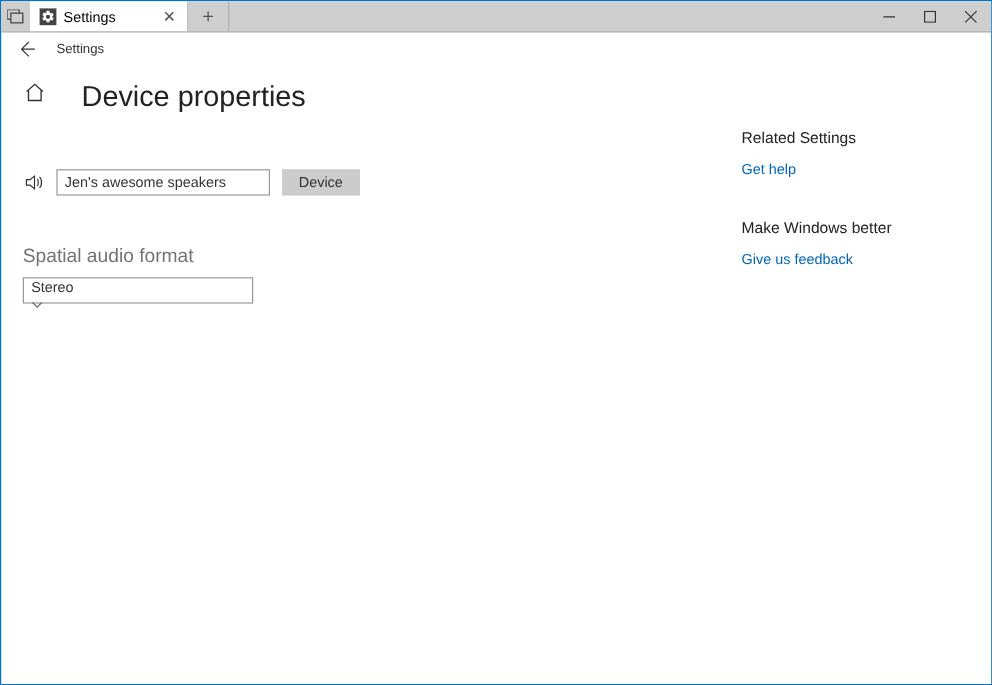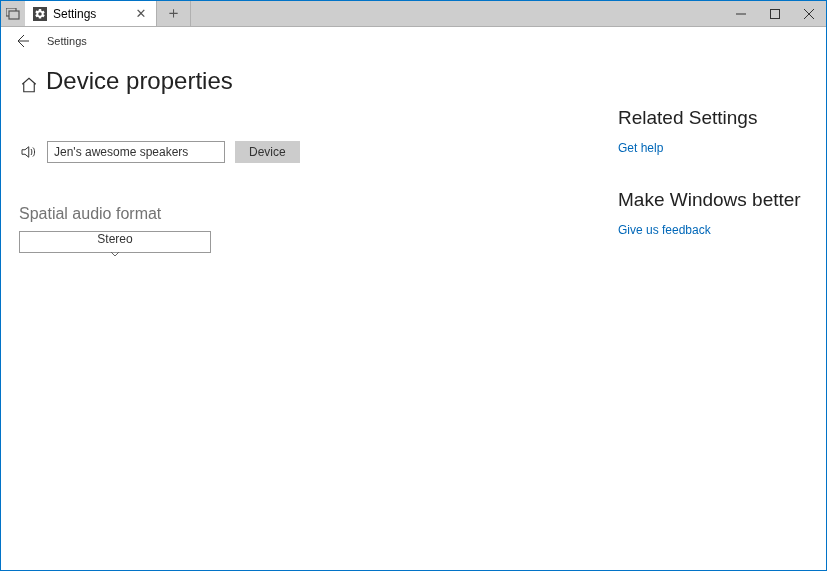--- a/index.html
+++ b/index.html
@@ -110,22 +110,22 @@
       max-width: 600px;
     }
     .side {
       width: 190px;
       margin-left: 14px;
       padding-top: 40px;
     }
 
     .page-heading-row {
       display: flex;
-      align-items: flex-end;
-      gap: 7px;
+      align-items: flex-start;
+      gap: 29px;
       margin-bottom: 46px;
     }
     .home-icon {
       width: 20px;
       height: 20px;
       display:flex;
       align-items:center;
       justify-content:center;
       color:#333;
     }
@@ -177,34 +177,34 @@
     .field-label {
       font-size: 16px;
       color: #737373;
       margin-bottom: 8px;
     }
     .select {
       width: 192px;
       height: 22px;
       border: 1px solid #999;
       display: flex;
-      align-items: center;
+      align-items: flex-start;
       justify-content: space-between;
       padding: 0 6px;
       font-size: 12px;
       color: #333;
       background:#fff;
       flex-direction:column;
     }
     .chevron {
       color: #666;
     }
 
     .side-heading {
-      font-size: 19px;
+      font-size: 13px;
       color: #222;
       margin-bottom: 12px;
     }
     .side-link {
       font-size: 12px;
       color: #0067b8;
       margin-bottom: 34px;
       cursor: pointer;
       display:block;
     }

